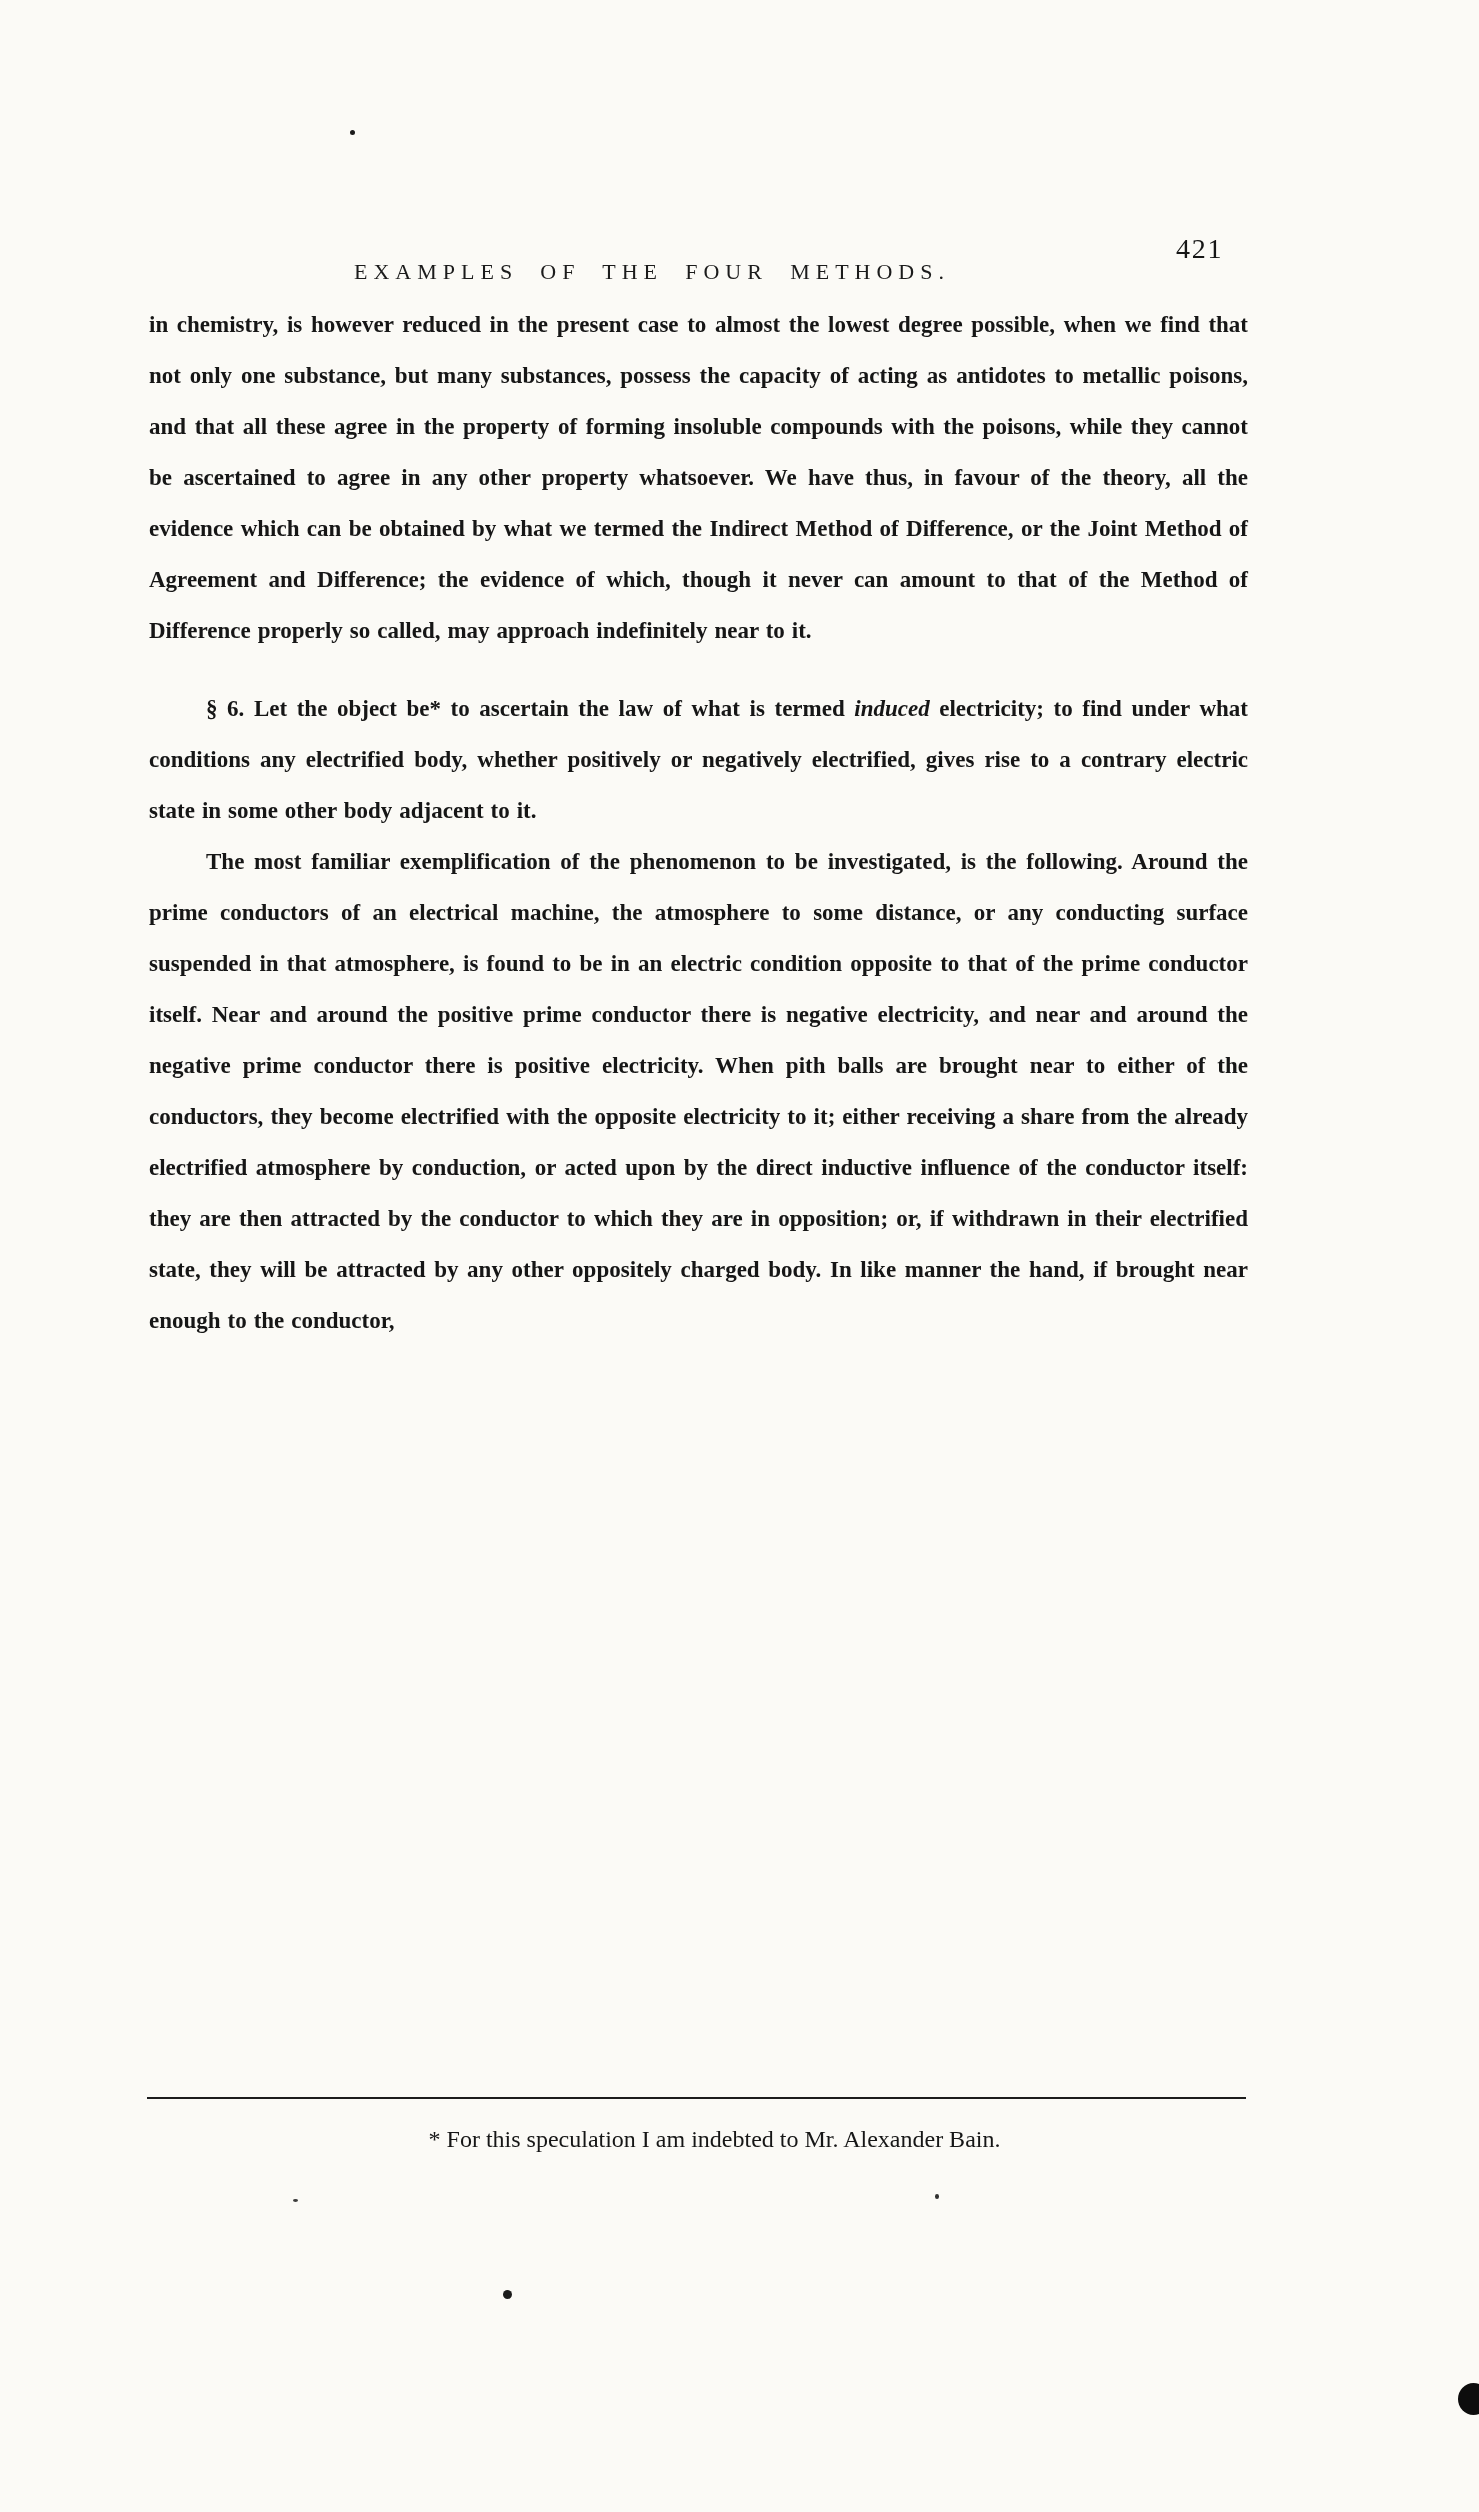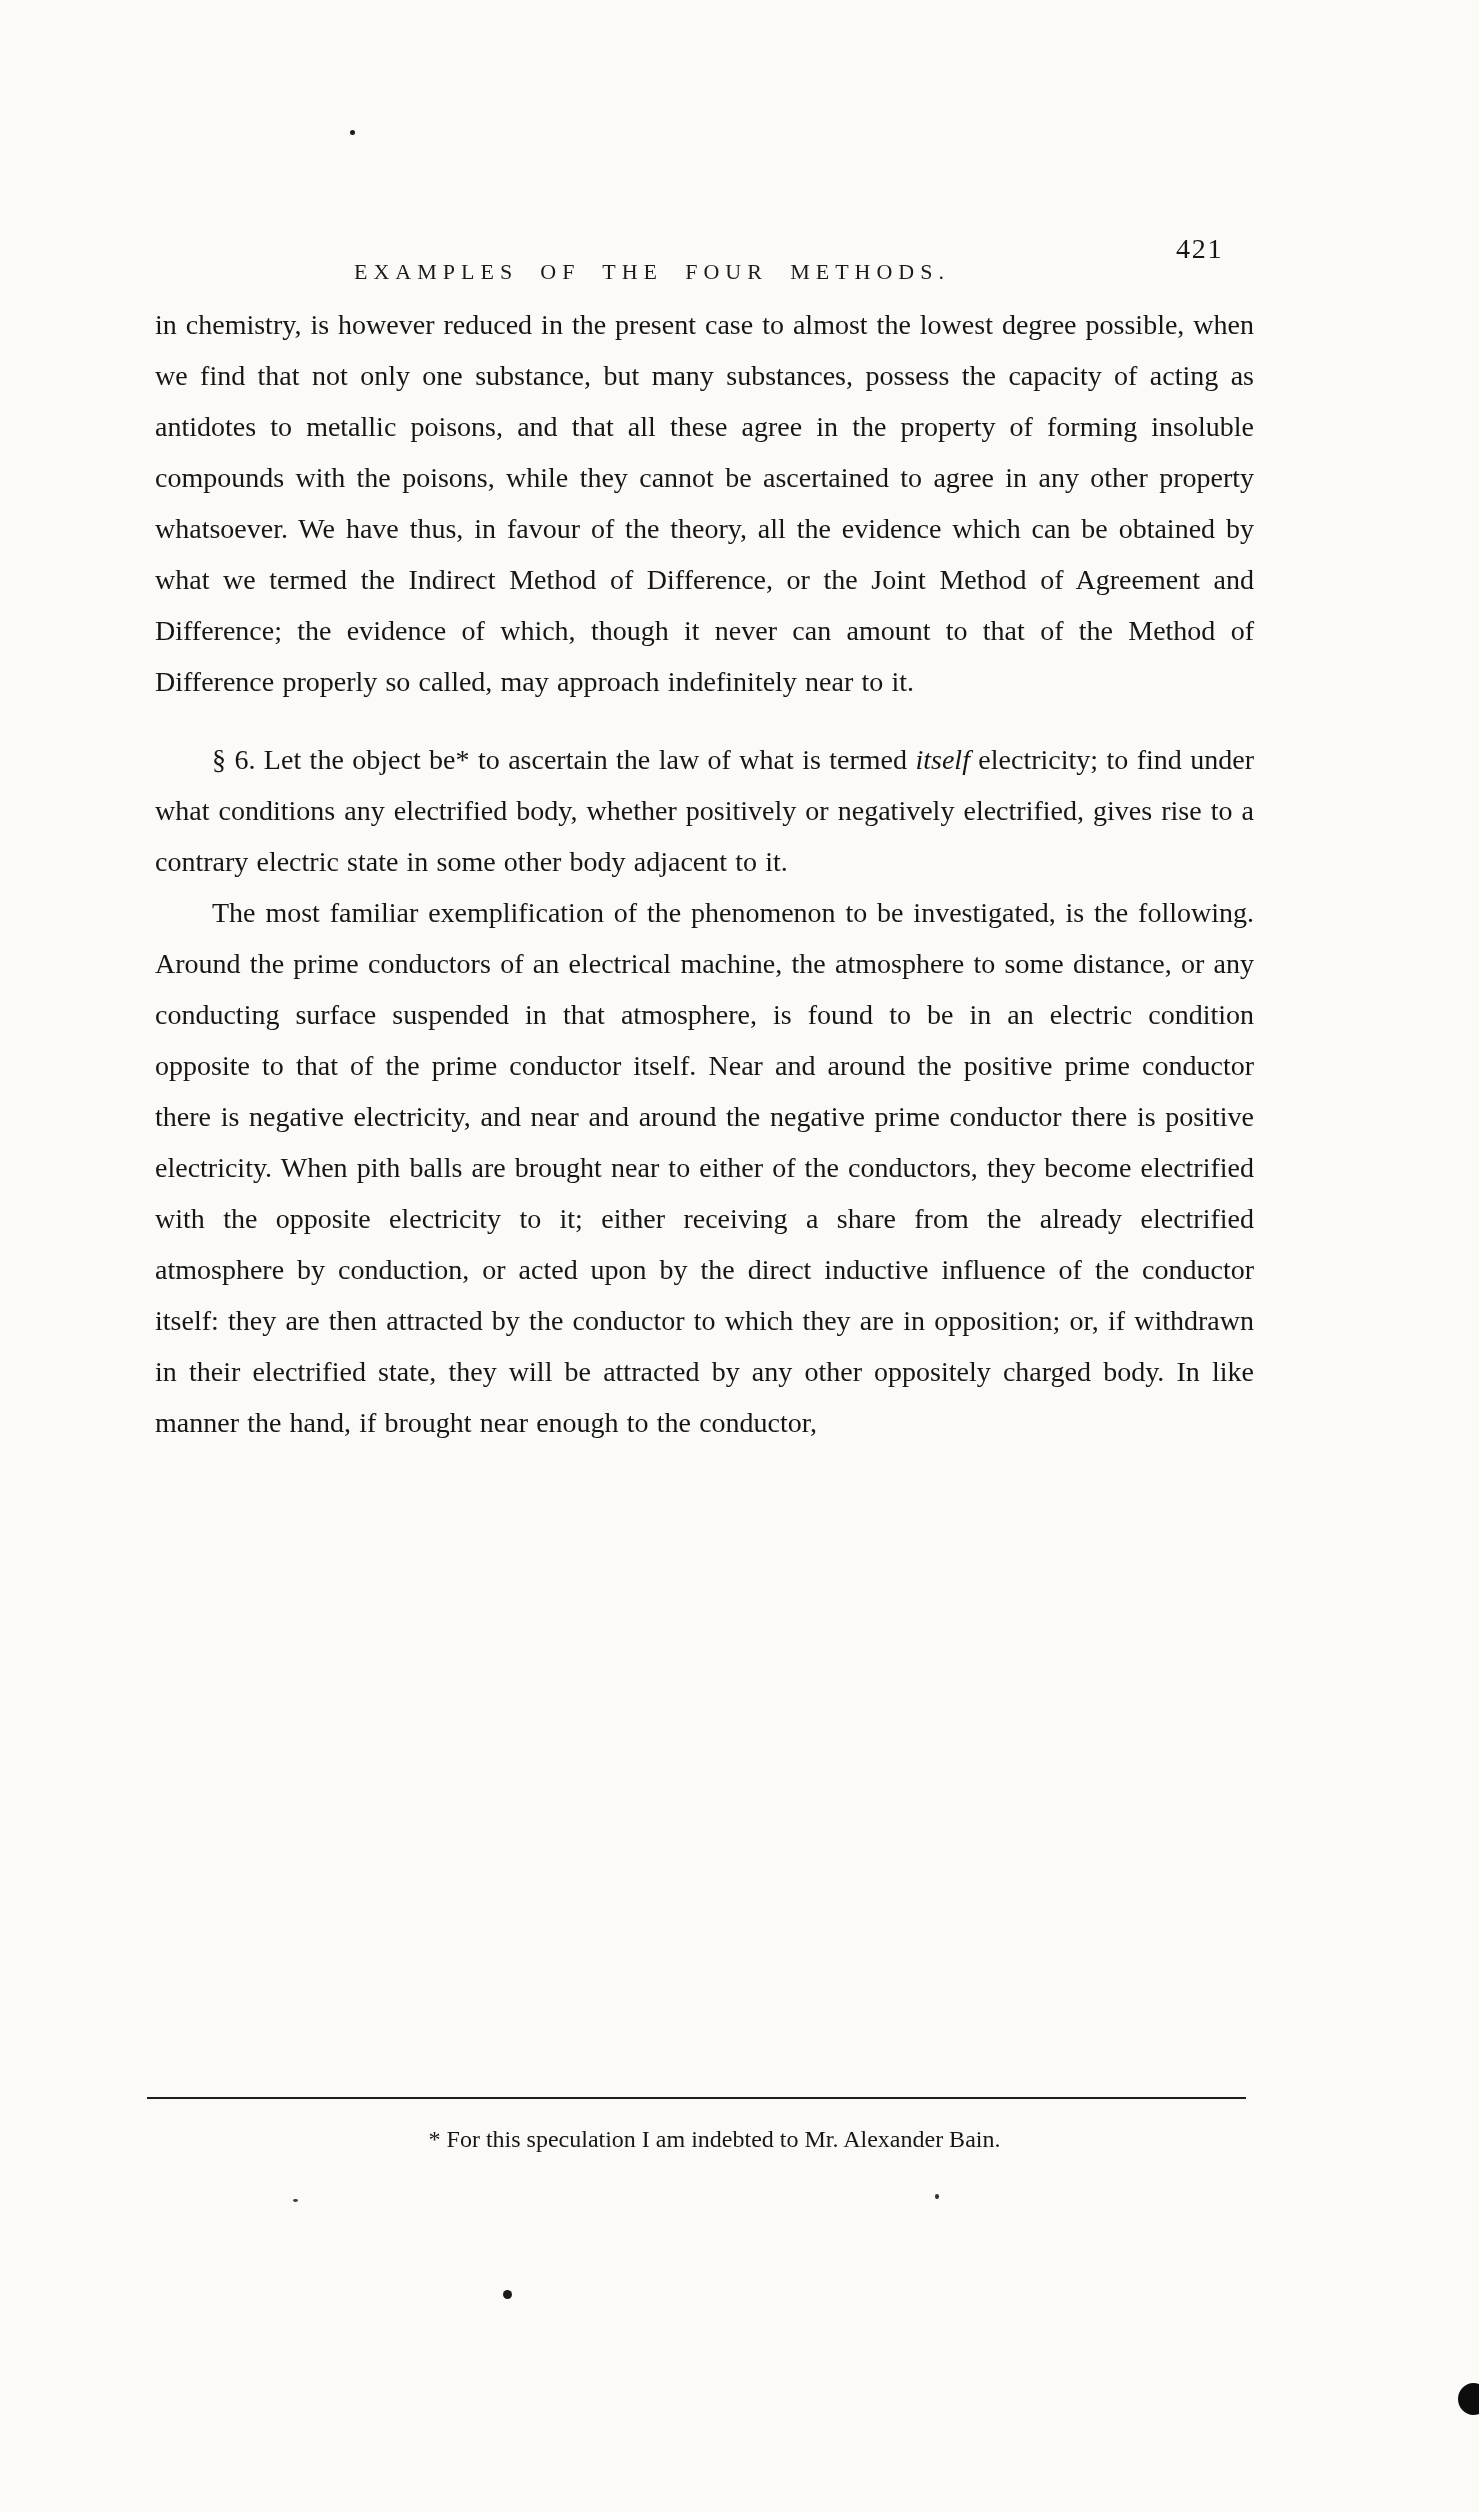--- a/index.html
+++ b/index.html
@@ -39,26 +39,27 @@
     top: -6px;
     font-size: 28px;
     letter-spacing: 1.8px;
     color: #161616;
   }
 
   
   .body-text {
     position: absolute;
     top: 299px;
-    left: 155px;
+    left: 149px;
     width: 1099px;
-    font-size: 28px;
+    font-size: 23px;
     line-height: 51px;
     text-align: justify;
     word-spacing: 1.2px;
+    font-weight: bold;
   }
   .para { margin: 0; }
   .para.indent { text-indent: 57px; }
   .para.space-before { margin-top: 27px; }
   .italic { font-style: italic; }
 
   
   .footnote-rule {
     position: absolute;
     top: 2097px;
@@ -93,21 +94,21 @@
 </head>
 <body>
 
 <div class="page-header">
   <span class="running-title">EXAMPLES OF THE FOUR METHODS.</span>
   <span class="page-number">421</span>
 </div>
 
 <div class="body-text">
     <p class="para"><span>in chemistry, is however reduced in the present case to almost the lowest degree possible, when we find that not only one substance, but many substances, possess the capacity of acting as antidotes to metallic poisons, and that all these agree in the property of forming insoluble compounds with the poisons, while they cannot be ascertained to agree in any other property whatsoever.  We have thus, in favour of the theory, all the evidence which can be obtained by what we termed the Indirect Method of Difference, or the Joint Method of Agreement and Difference; the evidence of which, though it never can amount to that of the Method of Difference properly so called, may approach indefinitely near to it.</span></p>
-    <p class="para indent space-before"><span>§ 6.  Let the object be* to ascertain the law of what is termed </span><span class="italic">itself</span><span> electricity; to find under what conditions any electrified body, whether positively or negatively electrified, gives rise to a contrary electric state in some other body adjacent to it.</span></p>
+    <p class="para indent space-before"><span>§ 6.  Let the object be* to ascertain the law of what is termed </span><span class="italic">induced</span><span> electricity; to find under what conditions any electrified body, whether positively or negatively electrified, gives rise to a contrary electric state in some other body adjacent to it.</span></p>
     <p class="para indent"><span>The most familiar exemplification of the phenomenon to be investigated, is the following.  Around the prime conductors of an electrical machine, the atmosphere to some distance, or any conducting surface suspended in that atmosphere, is found to be in an electric condition opposite to that of the prime conductor itself.  Near and around the positive prime conductor there is negative electricity, and near and around the negative prime conductor there is positive electricity.  When pith balls are brought near to either of the conductors, they become electrified with the opposite electricity to it; either receiving a share from the already electrified atmosphere by conduction, or acted upon by the direct inductive influence of the conductor itself: they are then attracted by the conductor to which they are in opposition; or, if withdrawn in their electrified state, they will be attracted by any other oppositely charged body.  In like manner the hand, if brought near enough to the conductor,</span></p>
   </div>
 
 <div class="footnote-rule"></div>
 <div class="footnote">* For this speculation I am indebted to Mr. Alexander Bain.</div>
 
 <div class="speck speck-top"></div>
 <div class="speck speck-b1"></div>
 <div class="speck speck-b2"></div>
 <div class="speck speck-b3"></div>

